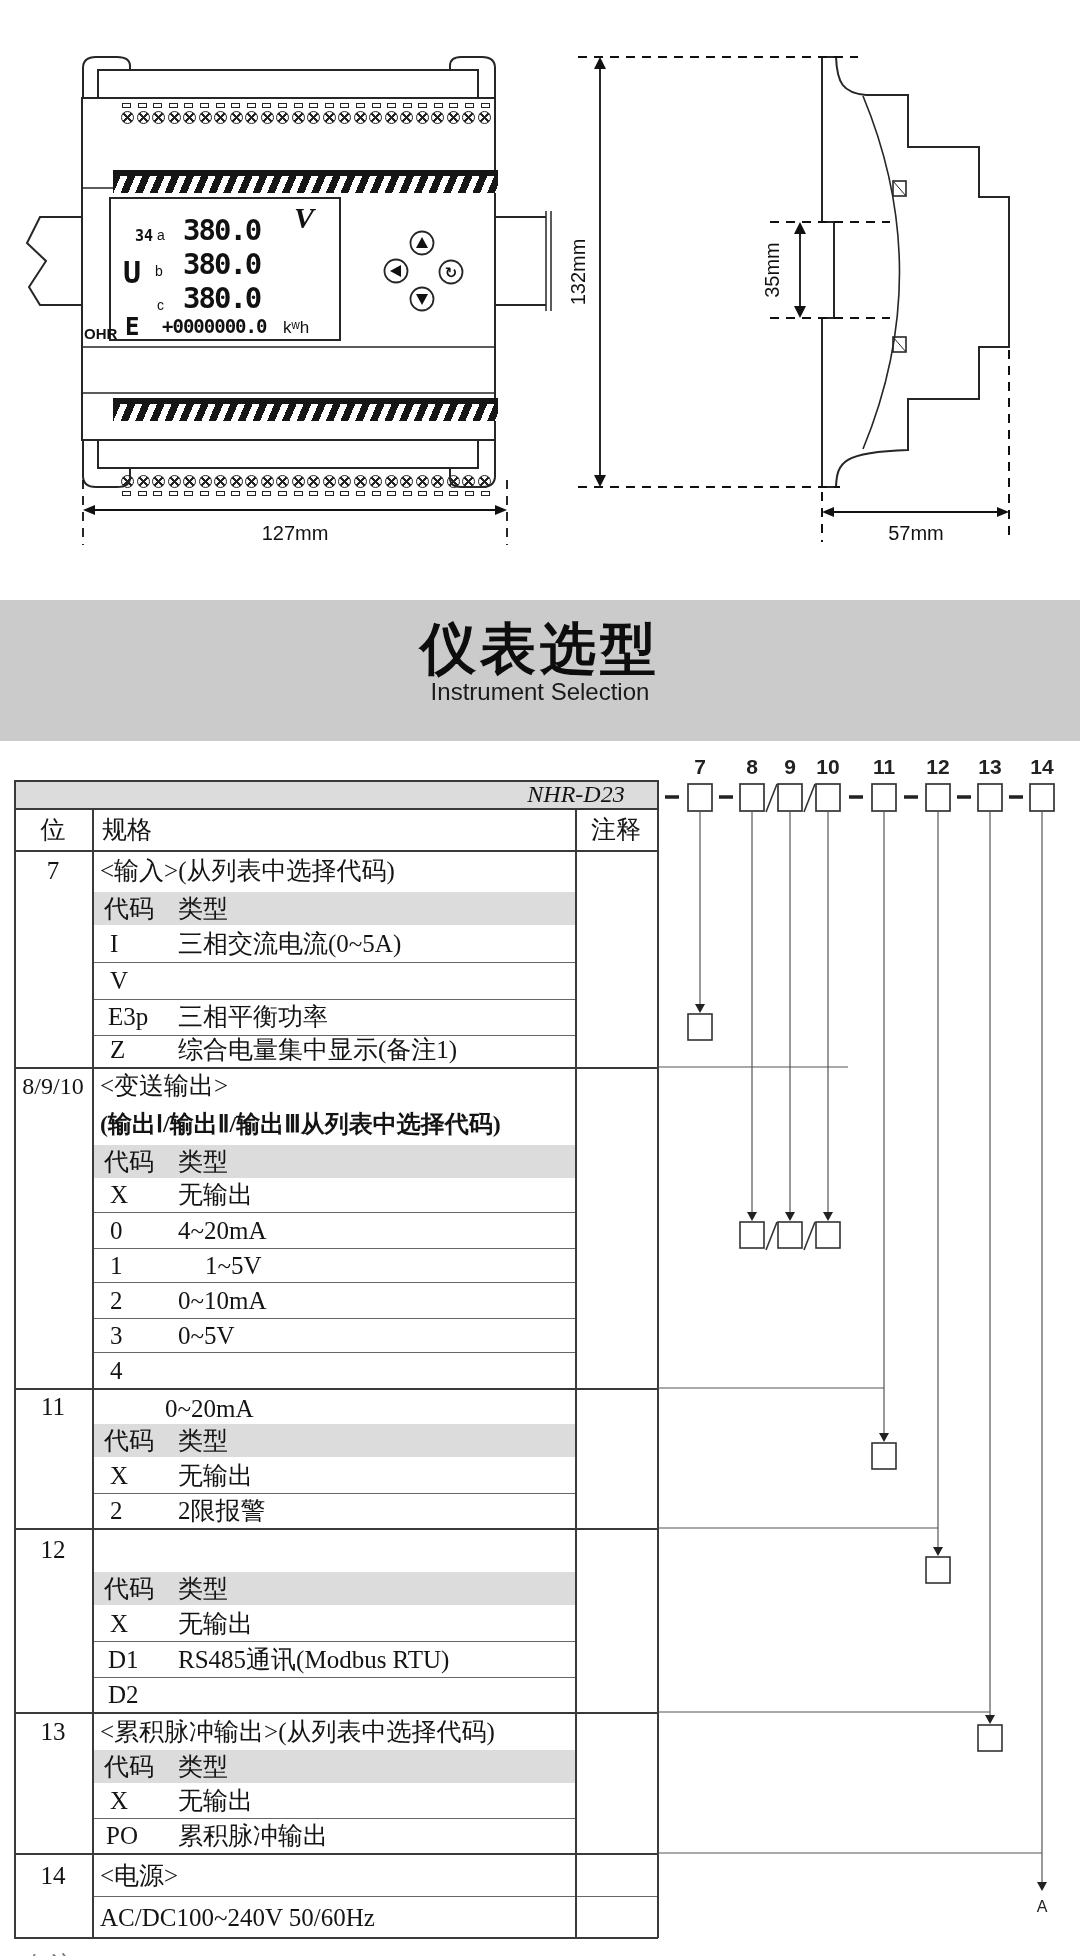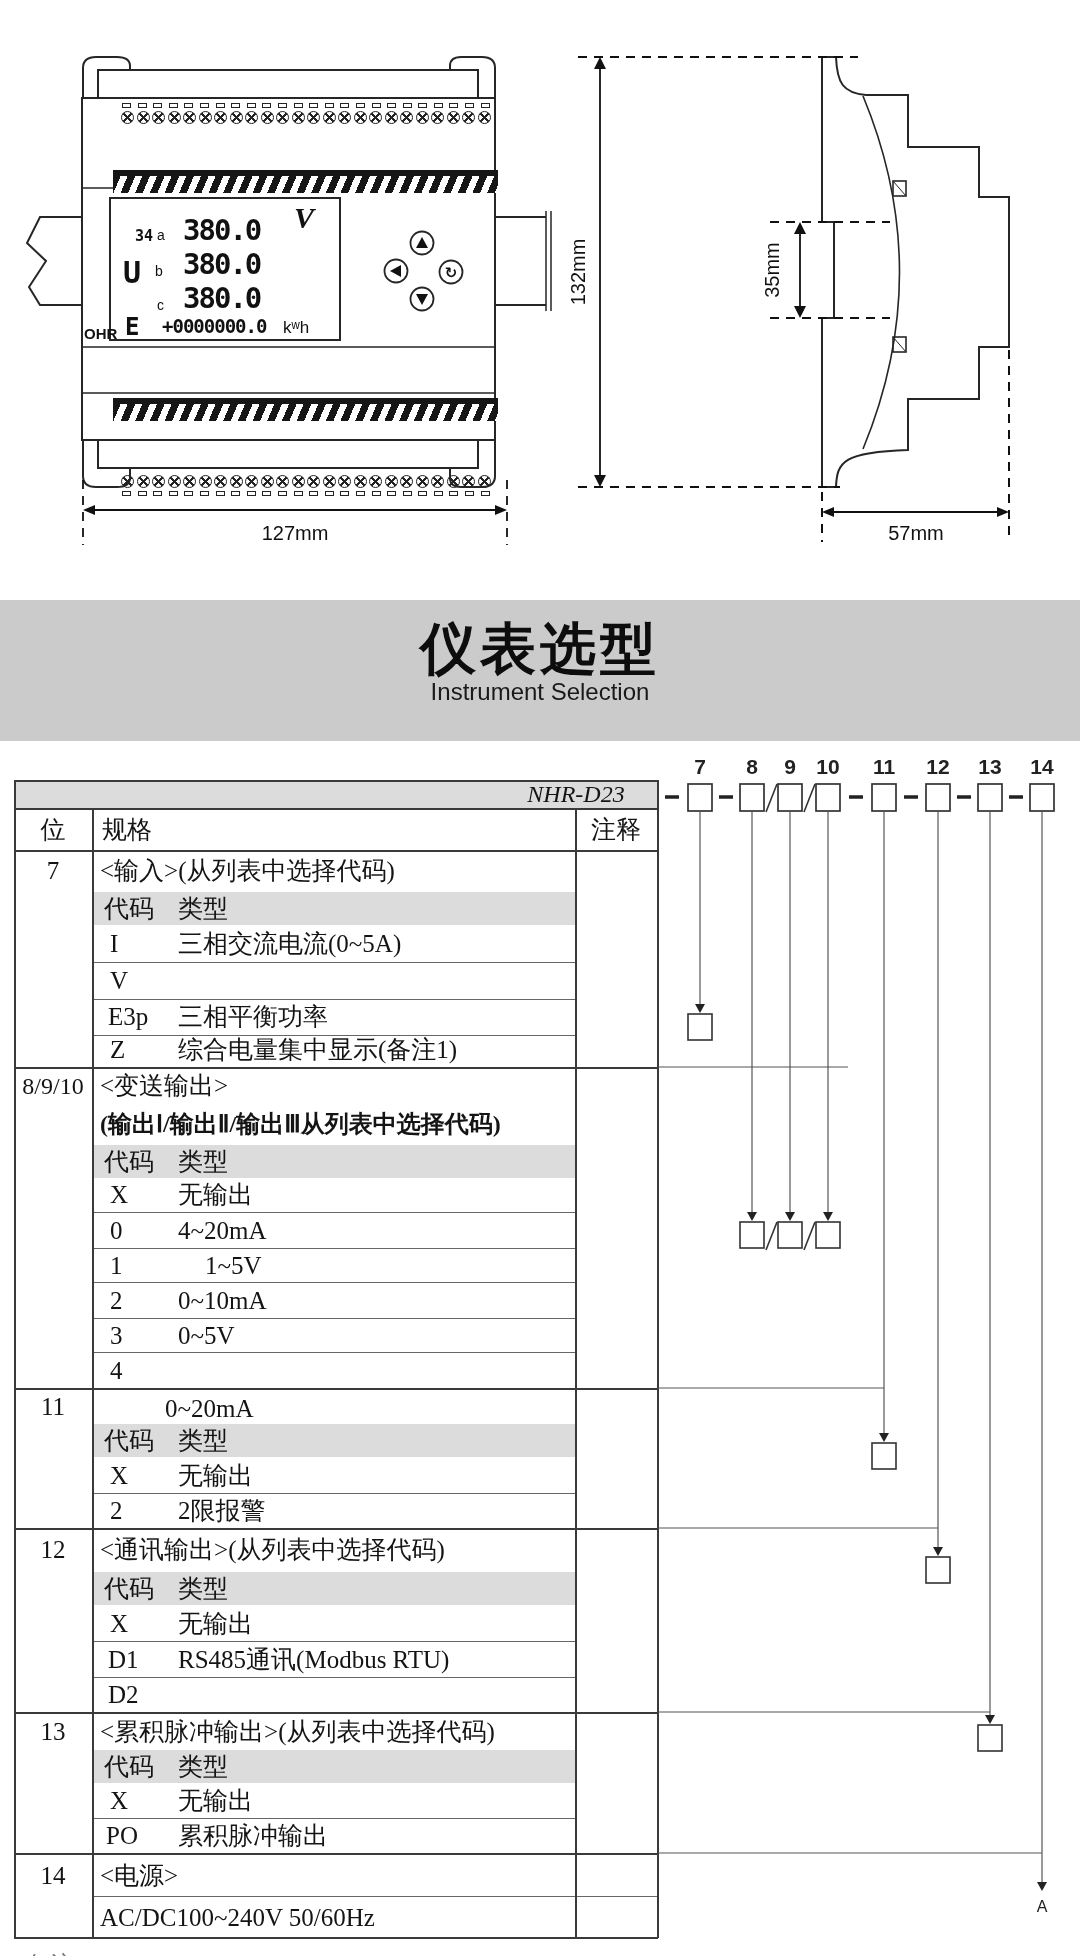--- a/index.html
+++ b/index.html
@@ -311,21 +311,20 @@
 
   <div class="t ctr" style="left:14px;top:1389px;width:78px;line-height:36px;">11</div>
   <div class="t" style="left:104px;top:1424px;line-height:33px;">代码</div>
   <div class="t" style="left:178px;top:1424px;line-height:33px;">类型</div>
   <div class="t" style="left:110px;top:1458px;line-height:35px;">X</div>
   <div class="t" style="left:178px;top:1458px;line-height:35px;">无输出</div>
   <div class="t" style="left:110px;top:1494px;line-height:34px;">2</div>
   <div class="t" style="left:178px;top:1494px;line-height:34px;">2限报警</div>
 
   <div class="t ctr" style="left:14px;top:1530px;width:78px;line-height:40px;">12</div>
-  <div class="t" style="left:100px;top:1530px;line-height:40px;">&lt;通讯输出&gt;(从列表中选择代码)</div>
   <div class="t" style="left:104px;top:1572px;line-height:33px;">代码</div>
   <div class="t" style="left:178px;top:1572px;line-height:33px;">类型</div>
   <div class="t" style="left:110px;top:1606px;line-height:35px;">X</div>
   <div class="t" style="left:178px;top:1606px;line-height:35px;">无输出</div>
   <div class="t" style="left:108px;top:1642px;line-height:35px;">D1</div>
   <div class="t" style="left:178px;top:1642px;line-height:35px;">RS485通讯(Modbus RTU)</div>
   <div class="t" style="left:108px;top:1678px;line-height:34px;">D2</div>
 
   <div class="t ctr" style="left:14px;top:1713px;width:78px;line-height:37px;">13</div>
   <div class="t" style="left:100px;top:1713px;line-height:37px;">&lt;累积脉冲输出&gt;(从列表中选择代码)</div>

